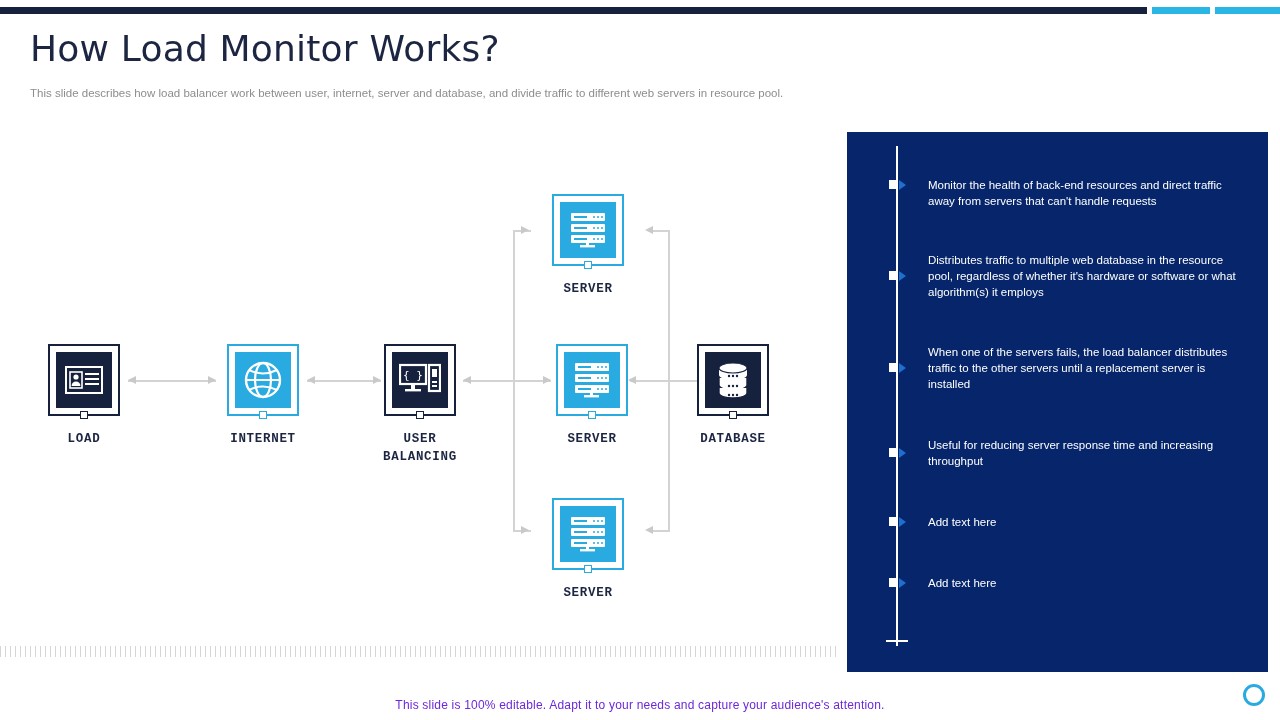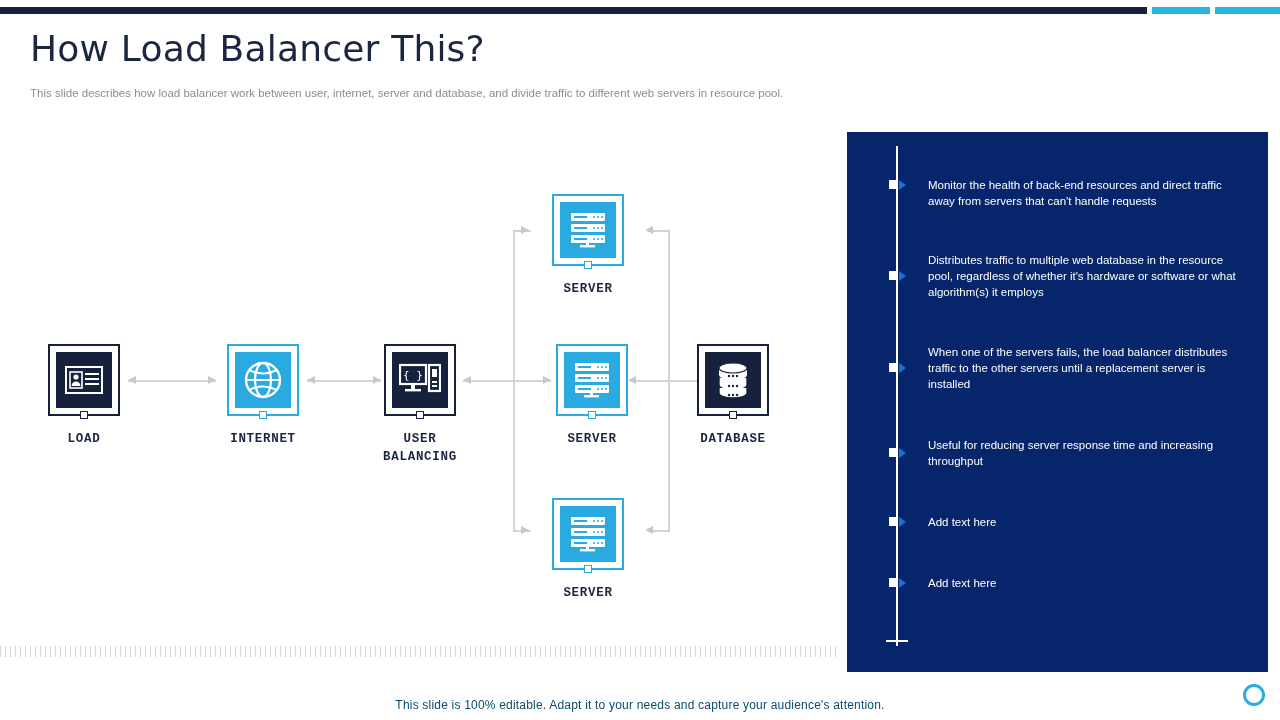--- a/index.html
+++ b/index.html
@@ -94,37 +94,37 @@
   .arw.r{border-left:8px solid #c9c9c9;}
   .arw.l{border-right:8px solid #c9c9c9;}
 
   
   .ticks{
     position:absolute;left:0;top:646px;width:840px;height:11px;
     background:repeating-linear-gradient(to right,#d6d6d6 0 1px,transparent 1px 5px);
   }
   .footnote{
     position:absolute;left:0;top:698px;width:1280px;text-align:center;
-    font-size:12px;color:#0c4a6e;letter-spacing:.2px;
+    font-size:12px;color:#6d28d9;letter-spacing:.2px;
   }
   .logo-ring{
     position:absolute;left:1243px;top:684px;width:22px;height:22px;
     border:3px solid #29abe2;border-radius:50%;box-sizing:border-box;
   }
 </style>
 </head>
 <body>
 
 <div class="topbar">
   <div class="seg dark"></div>
   <div class="seg cy1"></div>
   <div class="seg cy2"></div>
 </div>
 
-<div class="title">How Load Balancer This?</div>
+<div class="title">How Load Monitor Works?</div>
 <div class="subtitle">This slide describes how load balancer work between user, internet, server and database, and divide traffic to different web servers in resource pool.</div>
 
 <div class="diagram">
 
   <div class="ln h" style="left:128px;top:260px;width:88px;"></div>
   <div class="arw l" style="left:128px;top:256px;"></div>
   <div class="arw r" style="left:208px;top:256px;"></div>
 
   <div class="ln h" style="left:307px;top:260px;width:74px;"></div>
   <div class="arw l" style="left:307px;top:256px;"></div>

